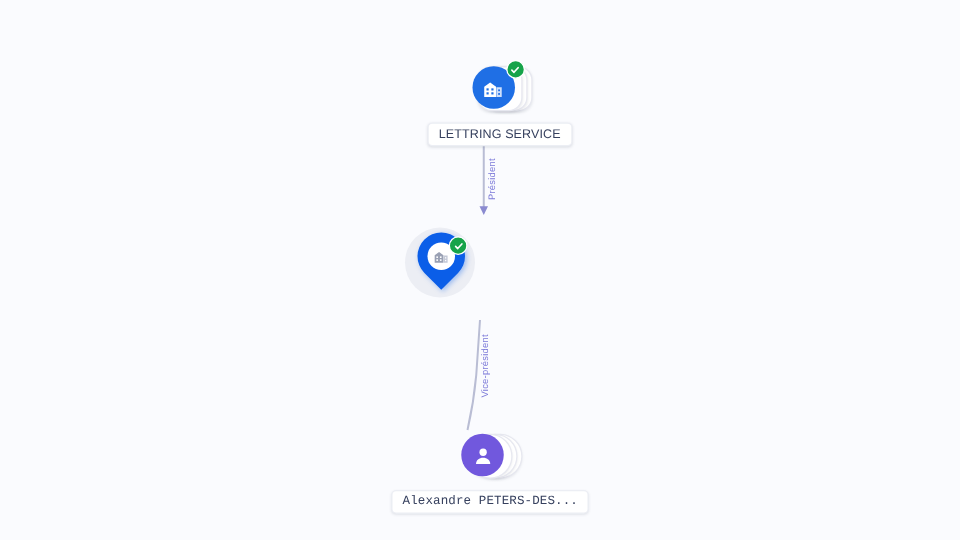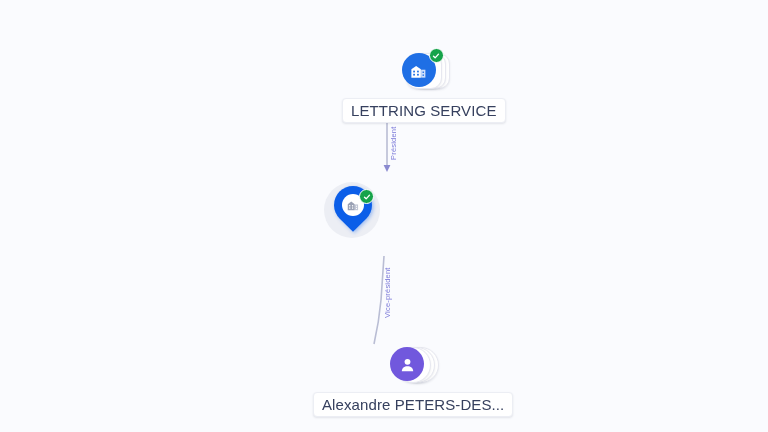--- a/index.html
+++ b/index.html
@@ -137,21 +137,21 @@
     background: #ffffff;
     display: flex;
     align-items: center;
     justify-content: center;
     z-index: 3;
   }
 
   
   .node-label {
     margin-top: 2px;
-    font-size: 15px;
+    font-size: 10px;
     padding: 3px 8px;
     border-radius: 4px;
     white-space: nowrap;
     letter-spacing: .1px;
   }
   .label-plain {
     background: #ffffff;
     color: #36405e;
     border: 1px solid #eceef4;
     box-shadow: 0 1px 2px rgba(60,64,90,.12);
@@ -160,21 +160,21 @@
     background: #1675e8;
     color: #ffffff;
     border: 1px solid #1675e8;
     border-radius: 5px;
     box-shadow: 0 1px 3px rgba(22,117,232,.45);
   }
 
   
   #node-lettring { left: 342px; top: 44px; }
   #node-dea      { left: 321px; top: 180px; }
-  #node-person   { left: 313px; top: 338px; }
+  #node-person   { left: 313px; top: 338px; font-family: Liberation Mono, monospace; }
 </style>
 </head>
 <body>
 
 <div id="graph-canvas">
 
   <svg class="edge-svg" viewBox="0 0 768 432" xmlns="http://www.w3.org/2000/svg">
 
     <line x1="387" y1="101" x2="387" y2="166" stroke="#b9bdd4" stroke-width="1.6"></line>
     <polygon points="387,172 383.6,165 390.4,165" fill="#8a8ad0"></polygon>

